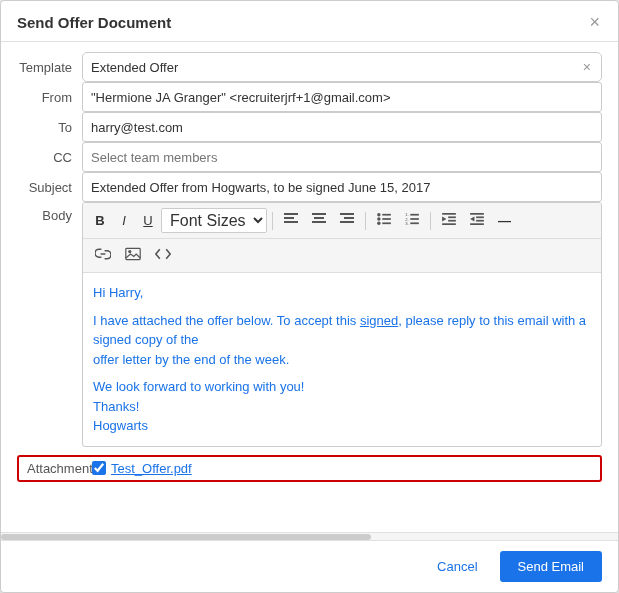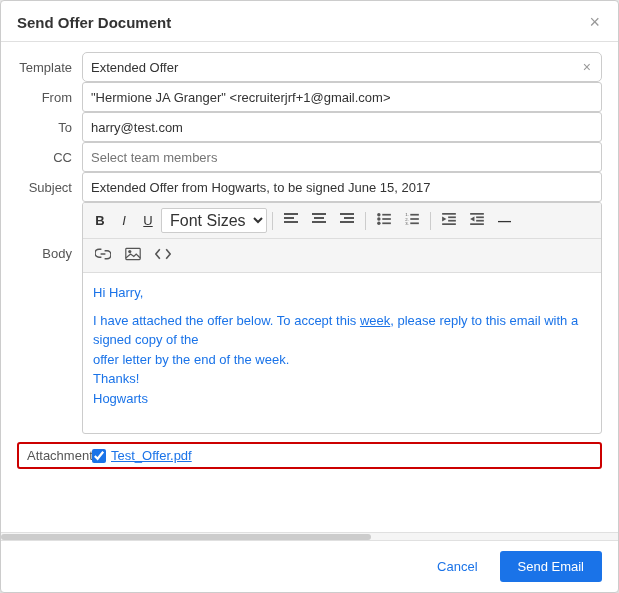--- a/index.html
+++ b/index.html
@@ -111,21 +111,20 @@
       margin-bottom: 8px;
     }
     .body-label {
       width: 65px;
       text-align: right;
       padding-right: 10px;
       color: #555;
       font-size: 13px;
       flex-shrink: 0;
       padding-top: 6px;
-      margin-top: 38px;
     }
     .editor-wrapper {
       flex: 1;
       border: 1px solid #ccc;
       border-radius: 3px;
       overflow: hidden;
     }
     .editor-toolbar {
       background: #f5f5f5;
       border-bottom: 1px solid #ddd;
@@ -390,22 +389,23 @@
           <button class="toolbar-btn" title="Insert Code">
             <svg width="16" height="14" viewBox="0 0 20 16">
               <polyline points="6,2 1,8 6,14" stroke="#555" stroke-width="2" fill="none"></polyline>
               <polyline points="14,2 19,8 14,14" stroke="#555" stroke-width="2" fill="none"></polyline>
             </svg>
           </button>
         </div>
 
         <div class="editor-content" contenteditable="true" style="">
           <p><span style="color:#1a73e8;">Hi Harry,</span></p>
-          <p style="margin-top:8px;"><span style="color:#1a73e8;">I have attached the offer below.  To accept this <span class="editor-link">week</span>, please reply to this email with a signed copy of th</span><span style="color:#1a73e8;">e</span></p>
+          <p style="margin-top:8px;"><span style="color:#1a73e8;">I have attached the offer below.  To accept this <span class="editor-link">signed</span>, please reply to this email with a signed copy of th</span><span style="color:#1a73e8;">e</span></p>
           <p><span style="color:#1a73e8;">offer letter by the end of the week.</span></p>
+          <p style="margin-top:8px;"><span style="color:#1a73e8;">We look forward to working with you!</span></p>
           <p><span style="color:#1a73e8;">Thanks!</span></p>
           <p><span style="color:#1a73e8;">Hogwarts</span></p>
         </div>
       </div>
     </div>
 
     <div class="attachments-row">
       <span class="attachments-label">Attachments</span>
       <div class="attachment-item">
         <input type="checkbox" class="attachment-checkbox" checked="" style="">

